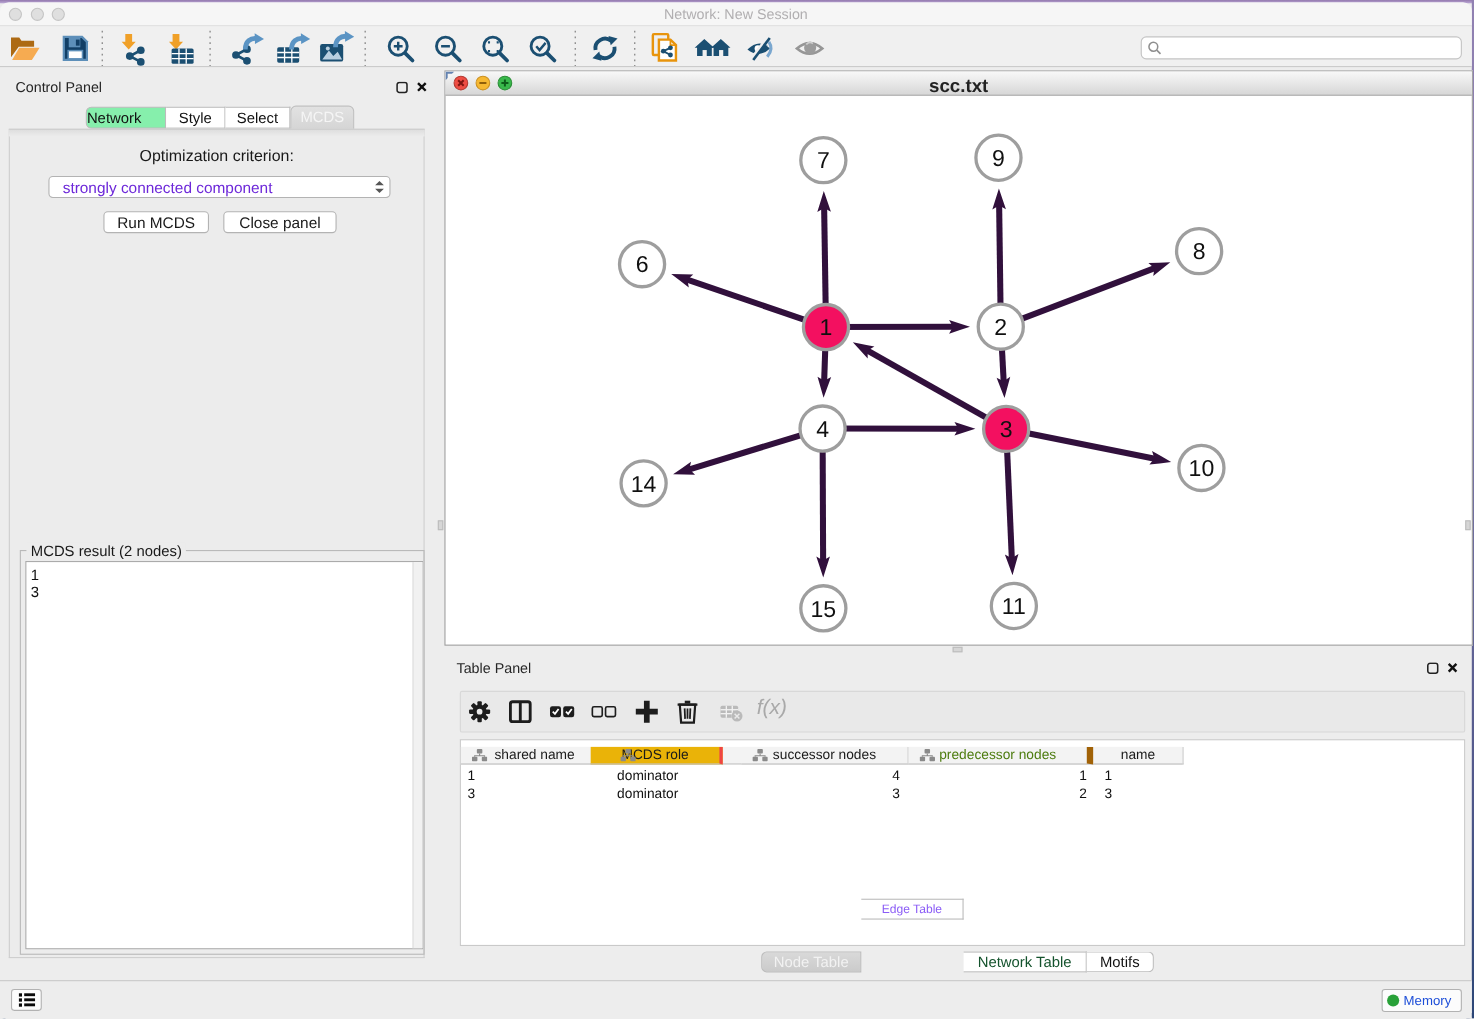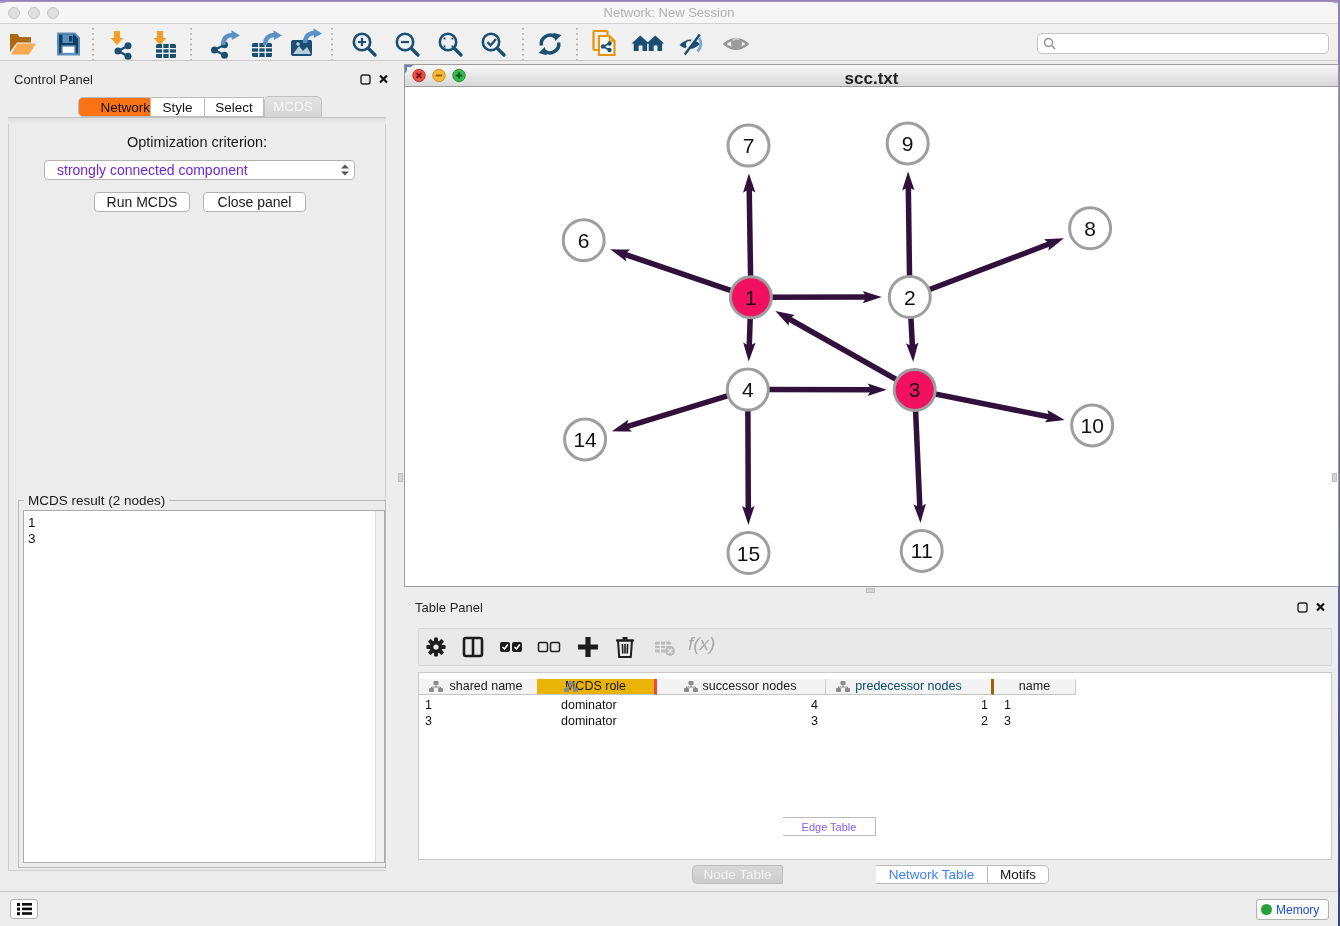--- a/index.html
+++ b/index.html
@@ -155,21 +155,21 @@
 <svg class="abs" style="left:1043px;top:37px" width="14" height="14">
     <circle cx="5.5" cy="5.5" r="4" fill="none" stroke="#8f8f8f" stroke-width="1.4"></circle>
     <line x1="8.6" y1="8.6" x2="12" y2="12" stroke="#8f8f8f" stroke-width="1.4"></line>
   </svg>
 
 <div class="abs" style="left:14px;top:72px;font-size:13px;color:#262626">Control Panel</div>
 <svg class="abs" style="left:360px;top:74px" width="30" height="12">
 <rect x="1" y="1" width="9" height="9" rx="2" fill="none" stroke="#222" stroke-width="1.4"></rect>
 <path d="M20 1.5 L27 8.5 M27 1.5 L20 8.5" stroke="#111" stroke-width="2.2"></path>
   </svg>
-<div class="abs" style="left:78px;top:97px;width:73px;height:20px;background:#f97316;border:1px solid #bcbcbc;border-radius:5px 0 0 5px;font-size:13.5px;text-align:right;line-height:19px;color:#111">Network</div>
+<div class="abs" style="left:78px;top:97px;width:73px;height:20px;background:#86efac;border:1px solid #bcbcbc;border-radius:5px 0 0 5px;font-size:13.5px;text-align:left;line-height:19px;color:#111">Network</div>
 <div class="abs" style="left:151px;top:97px;width:54px;height:20px;background:#fff;border:1px solid #bcbcbc;border-left:none;font-size:13.5px;text-align:center;line-height:19px;color:#111">Style</div>
 <div class="abs" style="left:205px;top:97px;width:59px;height:20px;background:#fff;border:1px solid #bcbcbc;border-left:none;font-size:13.5px;text-align:center;line-height:19px;color:#111">Select</div>
 <div class="abs" style="left:264px;top:96px;width:58px;height:34px;background:linear-gradient(#e2e2e2,#cdcdcd);border:1px solid #c0c0c0;border-radius:5px;font-size:13.5px;text-align:center;line-height:20px;color:#f5f5f5">MCDS</div>
 <div class="abs" style="left:8px;top:117px;width:378px;height:754px;background:#ececec;border:1px solid #cfcfcf;border-top:1px solid #c3c3c3"></div>
 <div class="abs" style="left:8px;top:118px;width:378px;height:6px;background:linear-gradient(#dedede,#ececec)"></div>
 <div class="abs" style="left:8px;top:134px;width:378px;text-align:center;font-size:14.5px;color:#191919">Optimization criterion:</div>
 <div class="abs" style="left:44px;top:160px;width:311px;height:20px;background:#fff;border:1px solid #b3b3b3;border-radius:4px;font-size:14px;color:#6d28d9;line-height:18px;padding-left:12px">strongly connected component</div>
 <svg class="abs" style="left:339px;top:163px" width="12" height="14">
     <path d="M2 5.5 L6 1.5 L10 5.5 Z" fill="#555"></path>
     <path d="M2 8.5 L6 12.5 L10 8.5 Z" fill="#555"></path>
@@ -343,21 +343,21 @@
   </svg>
 <div class="abs" style="left:674px;top:679px;width:152px;height:16px;background:#f3f3f3;border-bottom:1px solid #c4c4c4;border-right:1px solid #cfcfcf;font-size:12.5px;color:#1a1a1a;text-align:center;line-height:15px">successor nodes</div>
 <svg class="abs" style="left:684px;top:681px" width="14" height="12">
     <g fill="#8a8a8a">
       <rect x="4.5" y="0" width="5" height="4" rx="0.8"></rect>
       <rect x="0" y="7" width="5" height="4" rx="0.8"></rect>
       <rect x="9" y="7" width="5" height="4" rx="0.8"></rect>
     </g>
     <path d="M7 4 V6 M2.5 7 V6 H11.5 V7" stroke="#8a8a8a" stroke-width="1" fill="none"></path>
   </svg>
-<div class="abs" style="left:826px;top:679px;width:168px;height:16px;background:#f3f3f3;border-bottom:1px solid #c4c4c4;border-right:3px solid #a16207;font-size:12.5px;color:#0c4a6e;text-align:center;line-height:15px">predecessor nodes</div>
+<div class="abs" style="left:826px;top:679px;width:168px;height:16px;background:#f3f3f3;border-bottom:1px solid #c4c4c4;border-right:6px solid #a16207;font-size:12.5px;color:#4d7c0f;text-align:center;line-height:15px">predecessor nodes</div>
 <svg class="abs" style="left:836px;top:681px" width="14" height="12">
     <g fill="#8a8a8a">
       <rect x="4.5" y="0" width="5" height="4" rx="0.8"></rect>
       <rect x="0" y="7" width="5" height="4" rx="0.8"></rect>
       <rect x="9" y="7" width="5" height="4" rx="0.8"></rect>
     </g>
     <path d="M7 4 V6 M2.5 7 V6 H11.5 V7" stroke="#8a8a8a" stroke-width="1" fill="none"></path>
   </svg>
 <div class="abs" style="left:994px;top:679px;width:82px;height:16px;background:#f3f3f3;border-bottom:1px solid #c4c4c4;border-right:1px solid #cfcfcf;font-size:12.5px;color:#1a1a1a;text-align:center;line-height:15px">name</div>
 <div class="abs" style="left:425px;top:698px;width:900px;height:15px;font-size:12.5px;color:#111">
@@ -370,21 +370,21 @@
 <div class="abs" style="left:425px;top:714px;width:900px;height:15px;font-size:12.5px;color:#111">
 <span class="abs" style="left:0">3</span>
     <span class="abs" style="left:136px">dominator</span>
 <span class="abs" style="left:250px;width:143px;text-align:right">3</span>
 <span class="abs" style="left:400px;width:163px;text-align:right">2</span>
 <span class="abs" style="left:579px">3</span>
   </div>
 
 <div class="abs" style="left:692px;top:865px;width:91px;height:19px;background:linear-gradient(#d9d9d9,#cbcbcb);border:1px solid #bdbdbd;border-radius:5px 0 0 5px;font-size:13.5px;text-align:center;line-height:18px;color:#f2f2f2">Node Table</div>
 <div class="abs" style="left:783px;top:817px;width:93px;height:19px;background:#fff;border:1px solid #bcbcbc;border-left:none;font-size:11px;text-align:center;line-height:18px;color:#8b5cf6">Edge Table</div>
-<div class="abs" style="left:876px;top:865px;width:112px;height:19px;background:#fff;border:1px solid #bcbcbc;border-left:none;font-size:13.5px;text-align:center;line-height:18px;color:#3b82f6">Network Table</div>
+<div class="abs" style="left:876px;top:865px;width:112px;height:19px;background:#fff;border:1px solid #bcbcbc;border-left:none;font-size:13.5px;text-align:center;line-height:18px;color:#14532d">Network Table</div>
 <div class="abs" style="left:988px;top:865px;width:61px;height:19px;background:#fff;border:1px solid #bcbcbc;border-left:none;border-radius:0 5px 5px 0;font-size:13.5px;text-align:center;line-height:18px;color:#111">Motifs</div>
 
 <div class="abs" style="left:0;top:891px;width:1338px;height:35px;background:#ededed;border-top:1px solid #c9c9c9"></div>
 <div class="abs" style="left:10px;top:899px;width:28px;height:20px;background:#fcfcfc;border:1px solid #b2b2b2;border-radius:3px"></div>
 <svg class="abs" style="left:17px;top:902px" width="15" height="14">
 <g fill="#0a0a0a">
       <rect x="0" y="1" width="3" height="3"></rect>
       <rect x="5" y="1" width="10" height="2.6"></rect>
 <rect x="0" y="5.6" width="3" height="3"></rect>
       <rect x="5" y="5.6" width="10" height="2.6"></rect>

